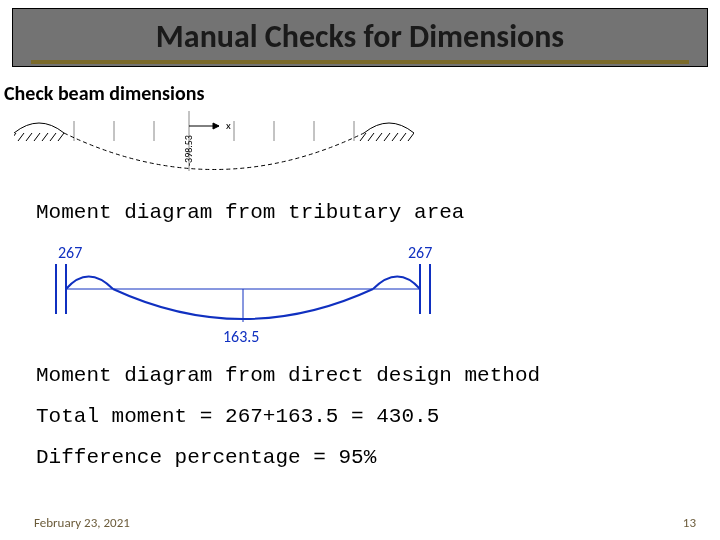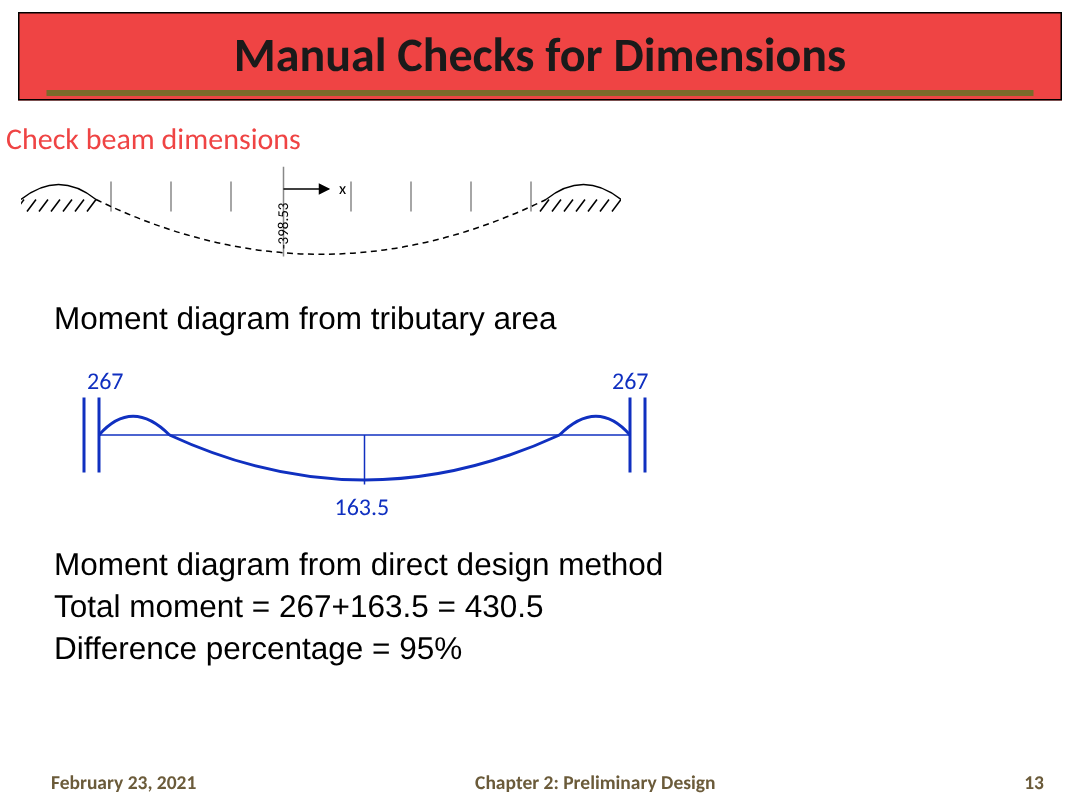--- a/index.html
+++ b/index.html
@@ -6,66 +6,65 @@
   body {
     width: 720px;
     height: 540px;
     background: #ffffff;
     font-family: Calibri, Arial, sans-serif;
     position: relative;
     overflow: hidden;
   }
   .title-bar {
     margin: 8px 12px 0 12px;
-    background: #ef4444;
+    background: #737373;
     border: 1px solid #000;
     text-align: center;
     padding: 8px 0 2px 0;
   }
   .title-text {
     font-size: 32px;
     font-weight: 700;
     color: #1a1a1a;
   }
   .title-rule {
     height: 4px;
     background: #7b6a2a;
     margin: 4px 18px 0 18px;
   }
   .subheading {
     font-size: 20px;
-    font-weight: 400;
-    color: #ef4444;
+    font-weight: 700;
+    color: #000000;
     margin: 14px 0 6px 4px;
   }
   .fig {
     display: block;
     margin-left: 14px;
   }
   .caption, .textline {
-    font-family: Liberation Sans, sans-serif;
+    font-family: Liberation Mono, monospace;
     font-size: 21px;
     color: #000;
     margin-left: 36px;
     margin-top: 10px;
   }
-  .textline { margin-top: 4px; }
+  .textline { margin-top: 18px; }
   .fig2-wrap { margin-top: 20px; margin-left: 14px; }
   .footer {
     position: absolute;
     bottom: 10px;
     left: 0;
     width: 100%;
     padding: 0 24px 0 34px;
     display: flex;
     justify-content: space-between;
     align-items: flex-end;
     font-size: 13px;
     color: #6b5b3a;
-    font-weight: bold;
   }
   .footer-center { text-align: center; flex: 1; }
   .footer-left { white-space: nowrap; }
   .footer-right { white-space: nowrap; margin-left: 20px; }
 </style>
 </head>
 <body>
 
 <div class="title-bar">
   <div class="title-text">Manual Checks for Dimensions</div>
@@ -146,15 +145,14 @@
   <text x="195" y="98" font-size="16" fill="#1030c0">163.5</text>
 </svg>
 </div>
 
 <div class="caption">Moment diagram from direct design method</div>
 <div class="textline">Total moment = 267+163.5 = 430.5</div>
 <div class="textline">Difference percentage = 95%</div>
 
 <div class="footer">
   <span class="footer-left">February 23, 2021</span>
-  <span class="footer-center">Chapter 2: Preliminary Design</span>
   <span class="footer-right">13</span>
 </div>
 
 </body></html>

